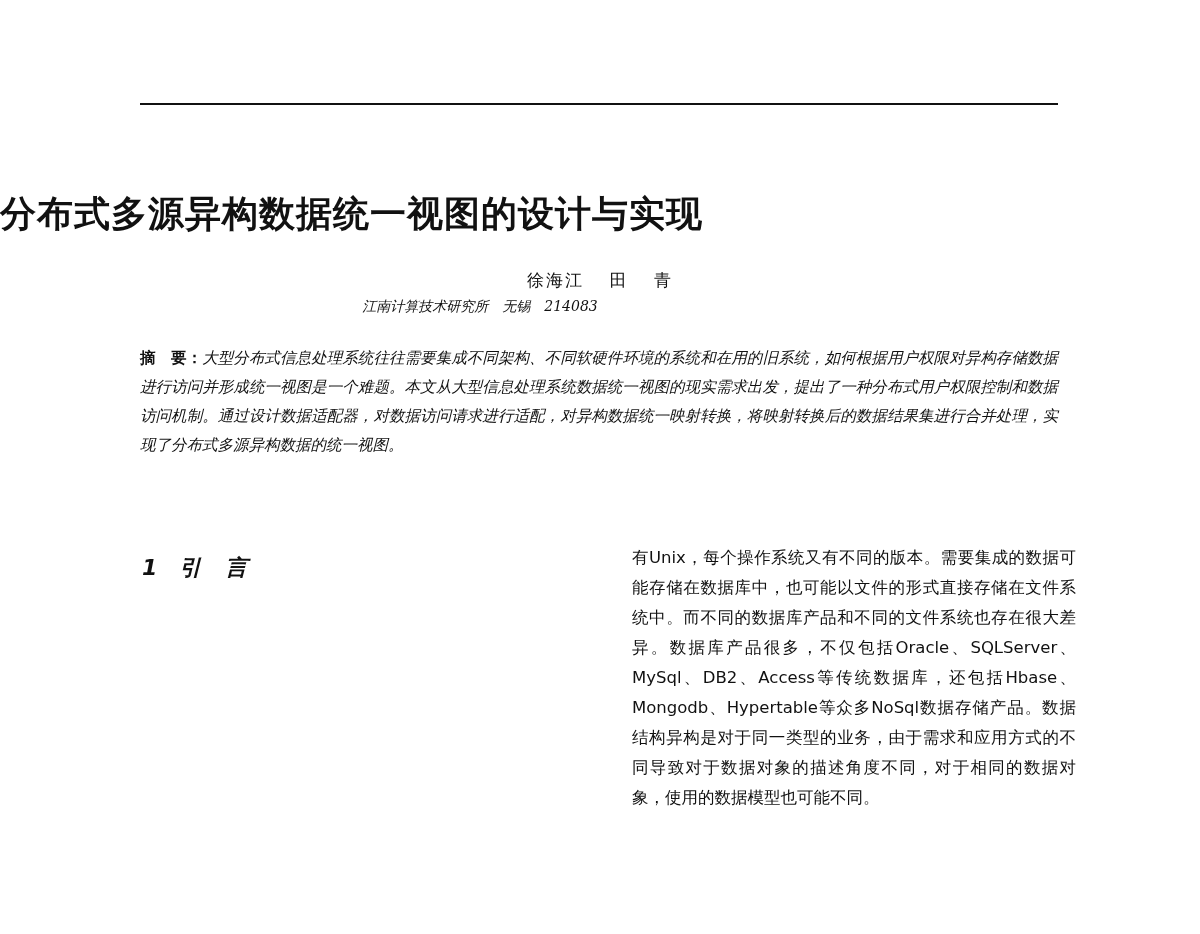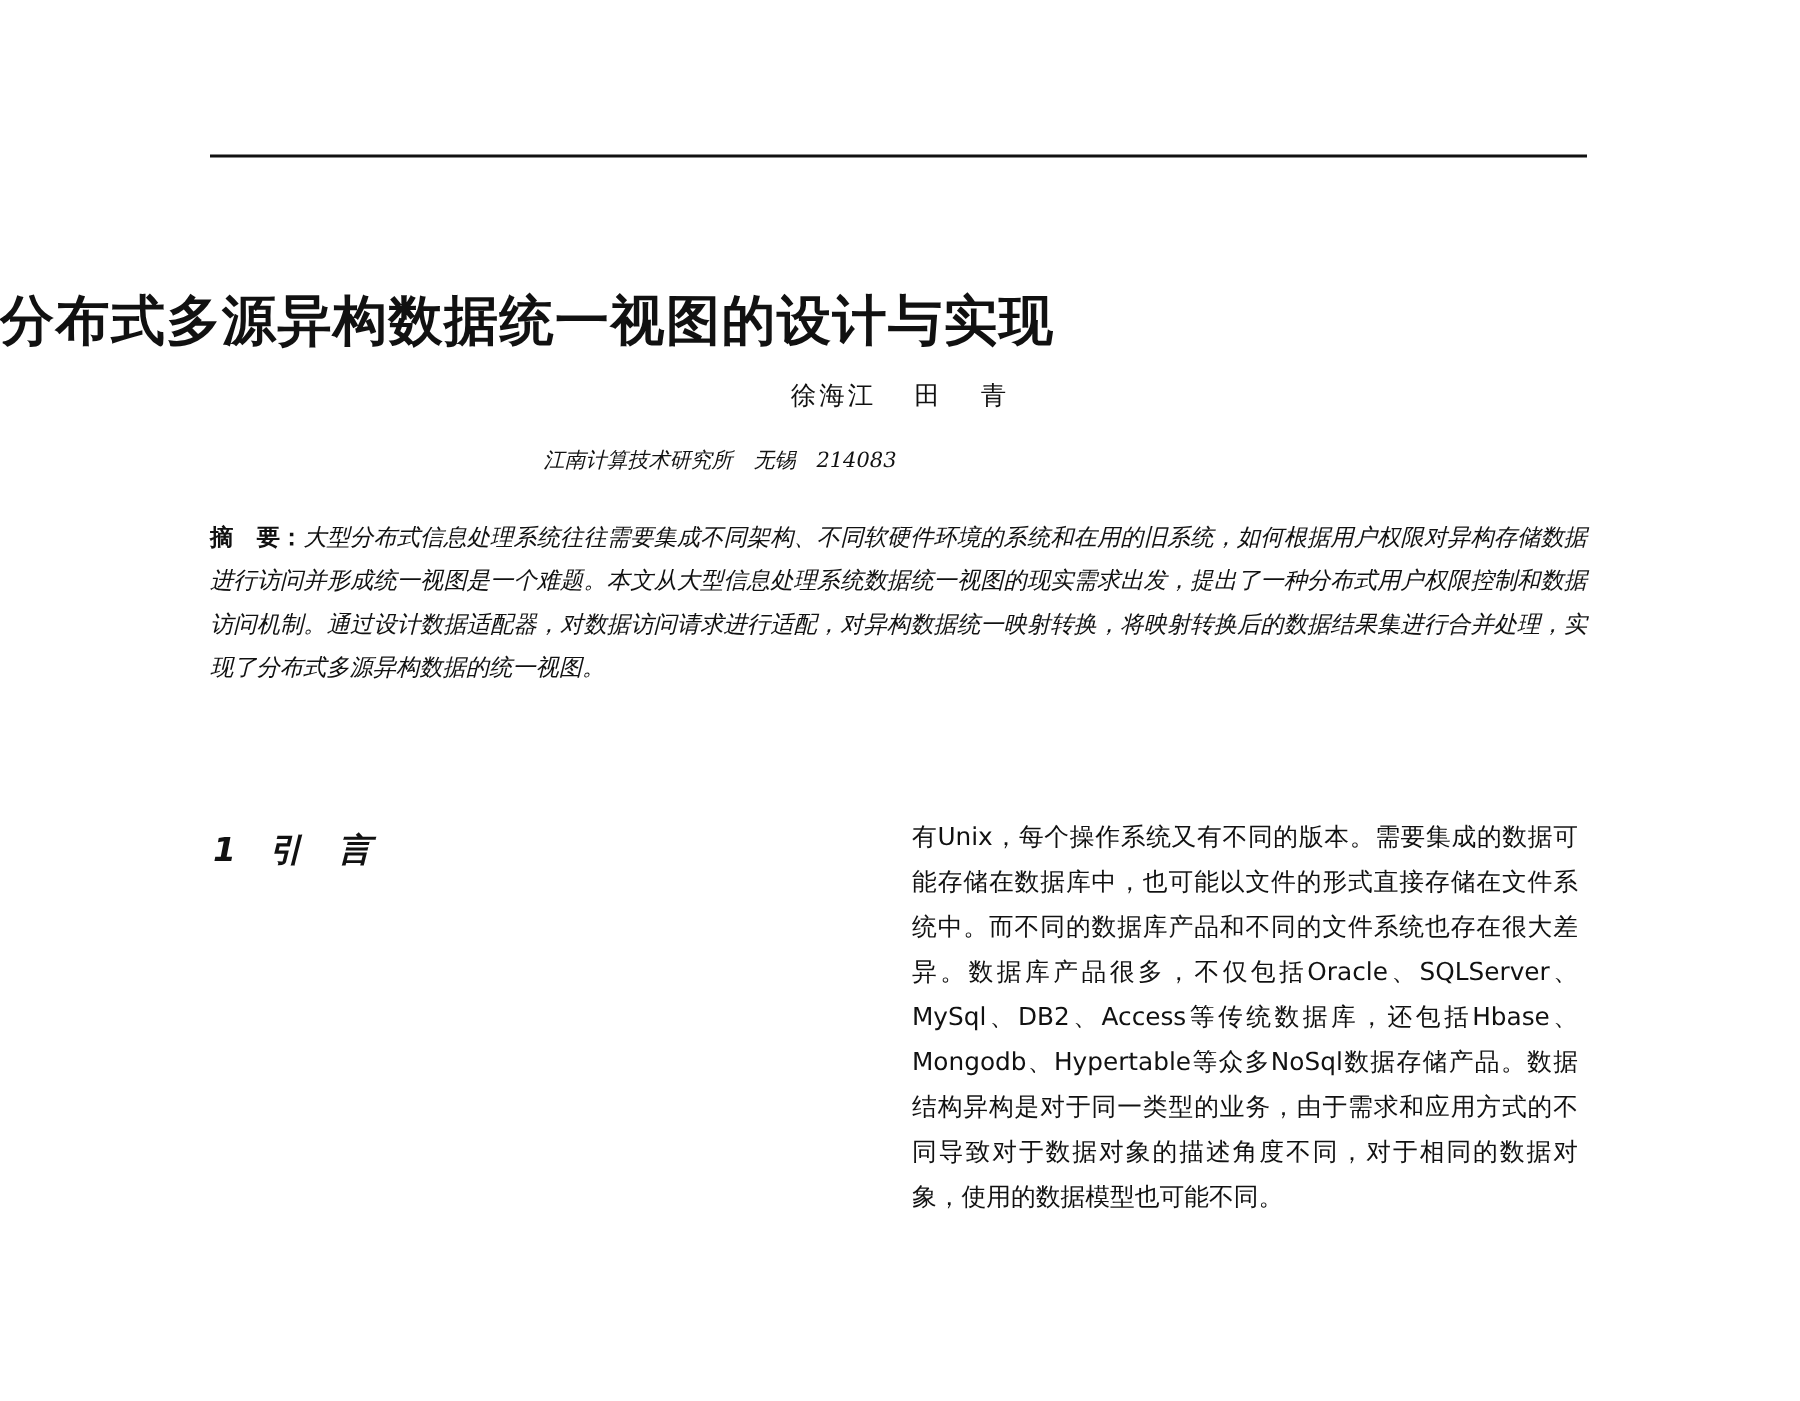--- a/index.html
+++ b/index.html
@@ -20,21 +20,21 @@
       position: absolute; left: 140px; top: 103px; width: 918px; height: 0;
       border-top: 2px solid #111;
     }
 
     .title {
       position: absolute; left: 0; top: 190px; width: 1200px; text-align: left;
       font-family: "DejaVu Sans", "Liberation Sans", sans-serif;
       font-size: 36px; font-weight: bold; letter-spacing: 1px;
     }
     .authors {
-      position: absolute; left: 0; top: 252px; width: 1200px; text-align: center;
+      position: absolute; left: 0; top: 269px; width: 1200px; text-align: center;
       font-size: 17px; letter-spacing: 2px; word-spacing: 18px;
     }
     .affiliation {
       position: absolute; left: 0; top: 298px; width: 960px; text-align: center;
       font-size: 14px; font-style: italic;
     }
     .affiliation span + span { margin-left: 14px; }
 
     .abstract {
       position: absolute; left: 140px; top: 344px; width: 918px;
@@ -50,21 +50,21 @@
     .keywords .label { font-style: normal; font-weight: bold;
       font-family: "DejaVu Sans", "Liberation Sans", sans-serif; }
     .keywords .kw-en { font-style: normal; }
 
     .col {
       position: absolute; top: 548px; width: 444px;
       font-family: "DejaVu Sans", "Liberation Sans", sans-serif;
       font-size: 16.5px; line-height: 30px; text-align: justify;
     }
     .col-left { left: 142px; }
-    .col-right { left: 608px; top: 543px; }
+    .col-right { left: 632px; top: 543px; }
     .section-heading {
       font-family: "DejaVu Sans", "Liberation Sans", sans-serif;
       font-size: 22px; font-weight: bold; height: 44px; line-height: 40px;
       word-spacing: 0;
       font-style: italic;
     }
     .section-heading .num { margin-right: 22px; }
     .section-heading .t1 { margin-right: 24px; }
     .para { margin: 0; text-indent: 2em; }
     .para.noindent { text-indent: 0; }

